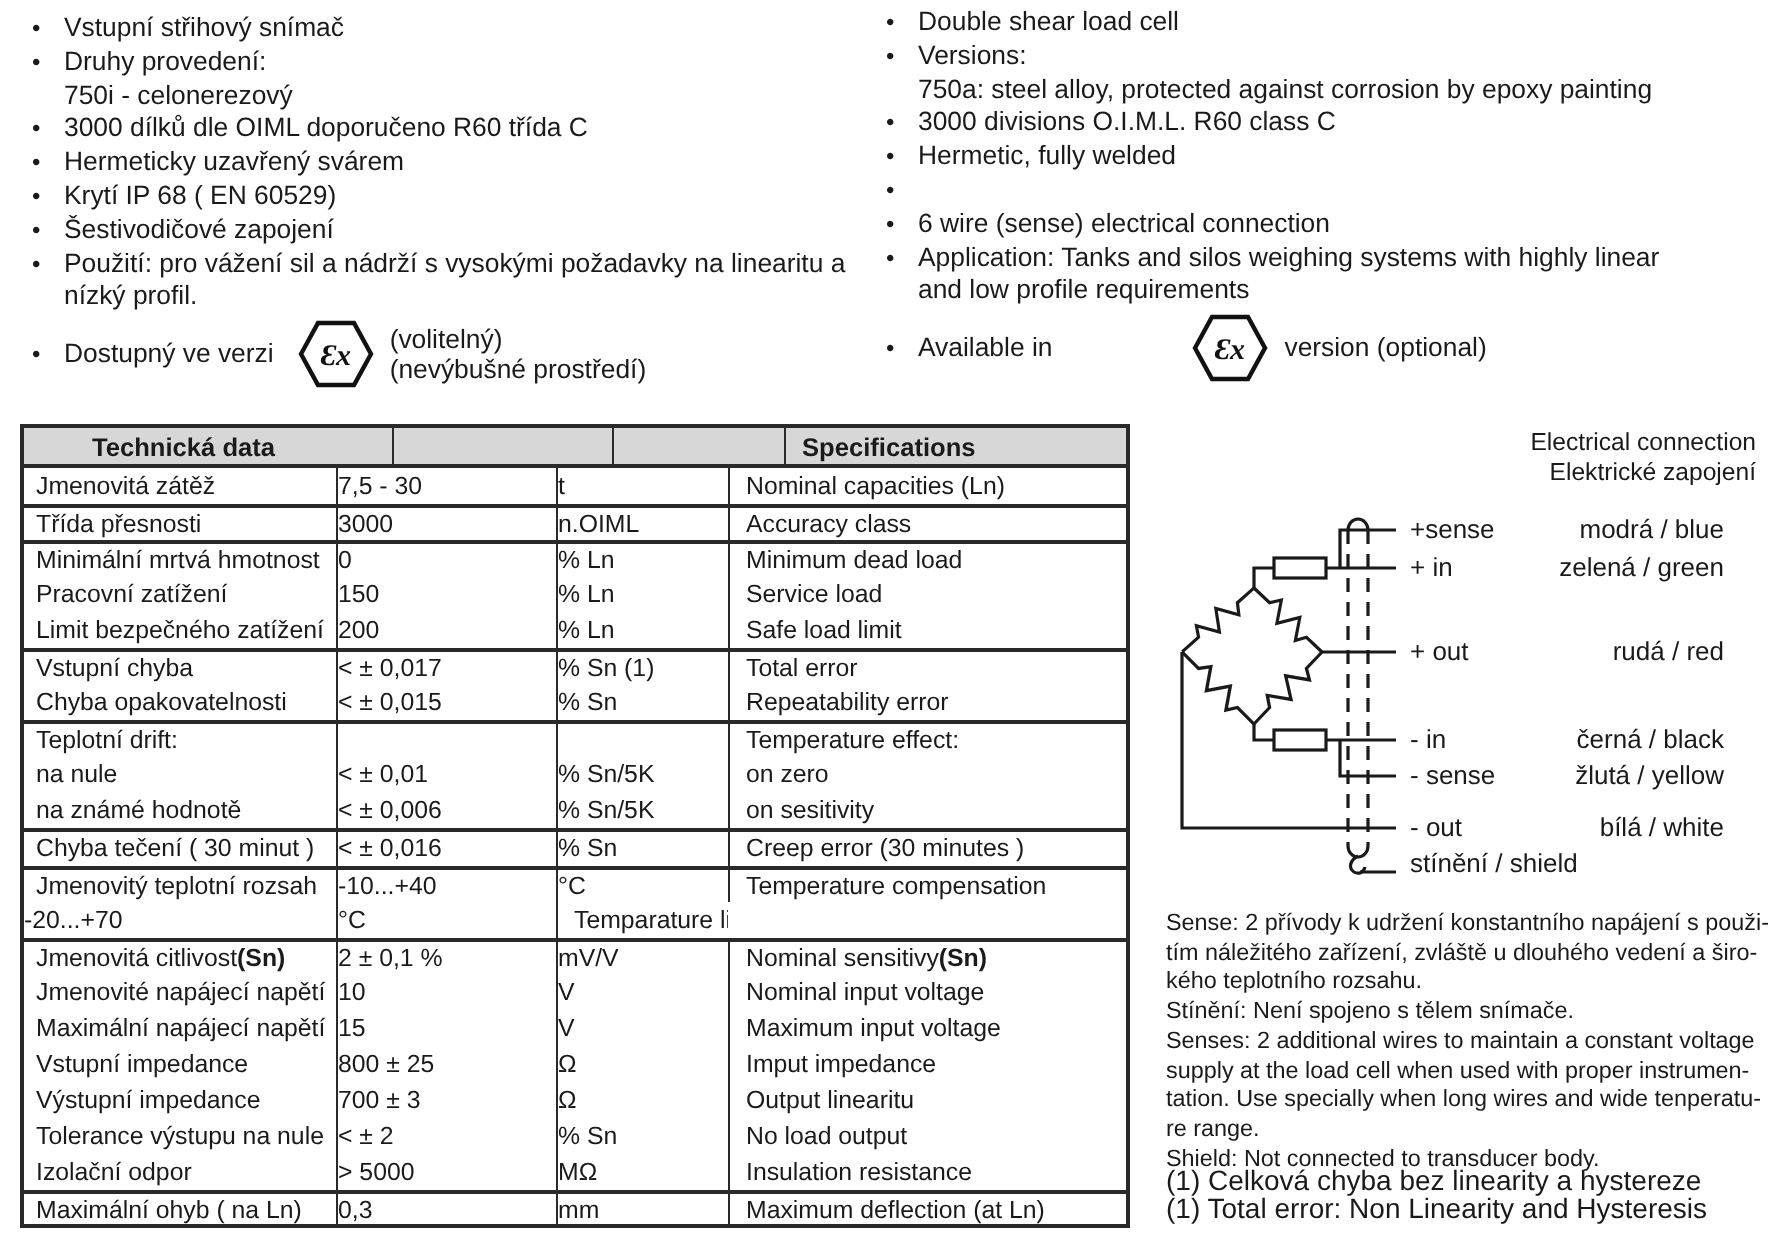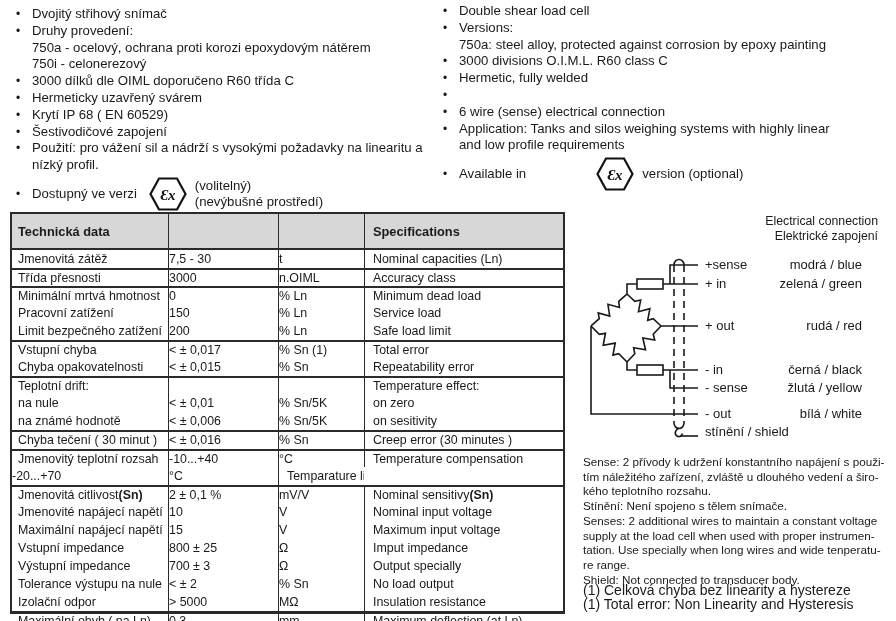--- a/index.html
+++ b/index.html
@@ -16,22 +16,22 @@
   .dot.hide { visibility:hidden; }
   .bt { white-space:nowrap; }
   .logo-row { align-items:center; margin-top:3px; }
   .after { white-space:pre-line; margin-left:8px; line-height:15.5px; }
   #bullets-left  .logo-row svg { margin-left:12px; }
   #bullets-right .logo-row svg { margin-left:70px; }
 
   
   #spec-table { position:absolute; left:10px; top:212px; width:555px; height:402px;
                 border:2px solid #2a2a2a; background:#fff; font-size:12.4px; }
-  .t-head { display:grid; grid-template-columns:156px 110px 86px 1fr; height:36px;
-            background:#d7d7d7; border-bottom:2px solid #2a2a2a; font-weight:bold; font-size:12.8px; }
+  .t-head { display:grid; grid-template-columns:156px 110px 86px 1fr; height:20px;
+            background:#d7d7d7; border-bottom:2px solid #2a2a2a; font-weight:bold; font-size:12.8px;padding-left:28px; }
   .t-row  { display:grid; grid-template-columns:156px 110px 86px 1fr; height:18.05px; }
   .t-row.sep { border-top:2px solid #2a2a2a; }
   .c { display:flex; align-items:center; overflow:hidden; white-space:nowrap; }
   .c.cz  { padding-left:6px; }
   .c.val, .c.unit { justify-content:flex-start; }
   .c.en  { padding-left:8px; }
   .t-head .c:nth-child(n+2), .t-row .c:nth-child(n+2) { border-left:1.5px solid #2a2a2a; }
 
   
   #diagram-title { position:absolute; left:640px; top:214px; width:238px;
@@ -46,29 +46,25 @@
   .ex-logo { flex:none; }
 </style>
 </head>
 <body>
 
 <div id="canvas">
 
   <div id="bullets-left" class="b-list">
       <div class="b-row">
         <span class="dot">•</span>
-        <span class="bt">Dvojitý střihový snímač</span>
+        <span class="bt">Vstupní střihový snímač</span>
       </div>
       <div class="b-row">
         <span class="dot">•</span>
         <span class="bt">Druhy provedení:</span>
-      </div>
-      <div class="b-row">
-        <span class="dot hide">•</span>
-        <span class="bt">750a - ocelový, ochrana proti korozi epoxydovým nátěrem</span>
       </div>
       <div class="b-row">
         <span class="dot hide">•</span>
         <span class="bt">750i - celonerezový</span>
       </div>
       <div class="b-row">
         <span class="dot">•</span>
         <span class="bt">3000 dílků dle OIML doporučeno R60 třída C</span>
       </div>
       <div class="b-row">
@@ -398,21 +394,21 @@
           <div class="c cz">
             <span>Výstupní impedance</span>
           </div>
           <div class="c val">
             <span>700 ± 3</span>
           </div>
           <div class="c unit">
             <span>Ω</span>
           </div>
           <div class="c en">
-            <span>Output specially</span>
+            <span>Output linearitu</span>
           </div>
         </div>
         <div class="t-row">
           <div class="c cz">
             <span>Tolerance výstupu na nule</span>
           </div>
           <div class="c val">
             <span>&lt; ± 2</span>
           </div>
           <div class="c unit">

